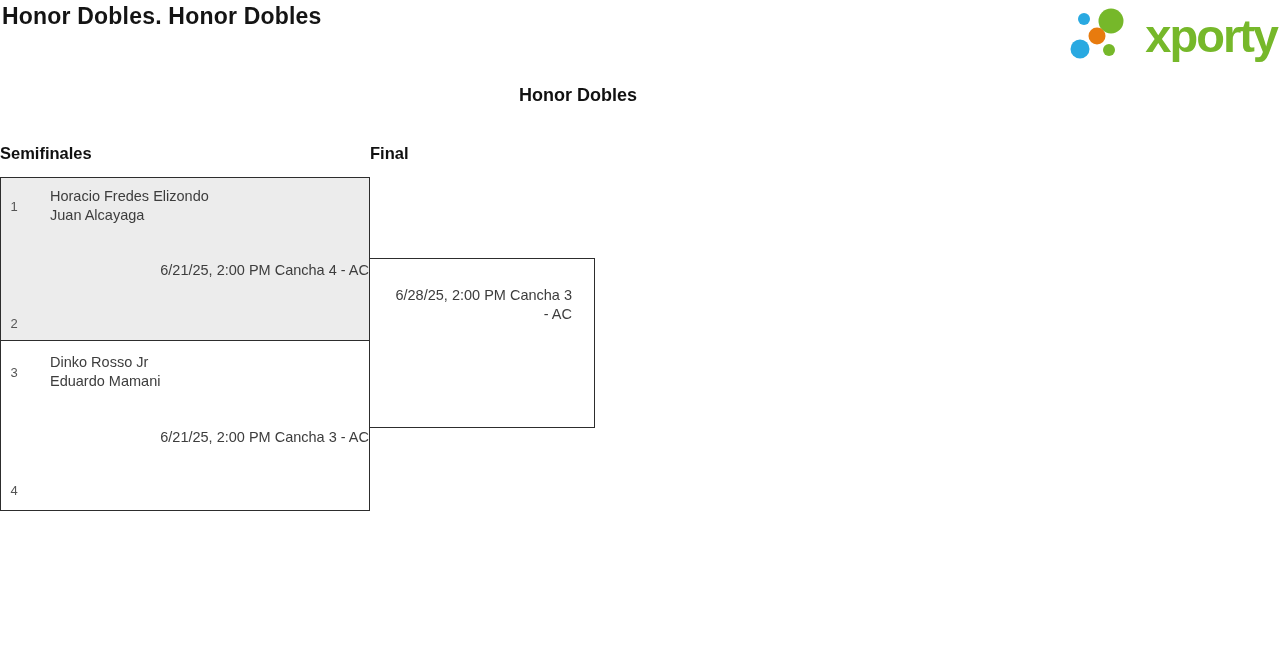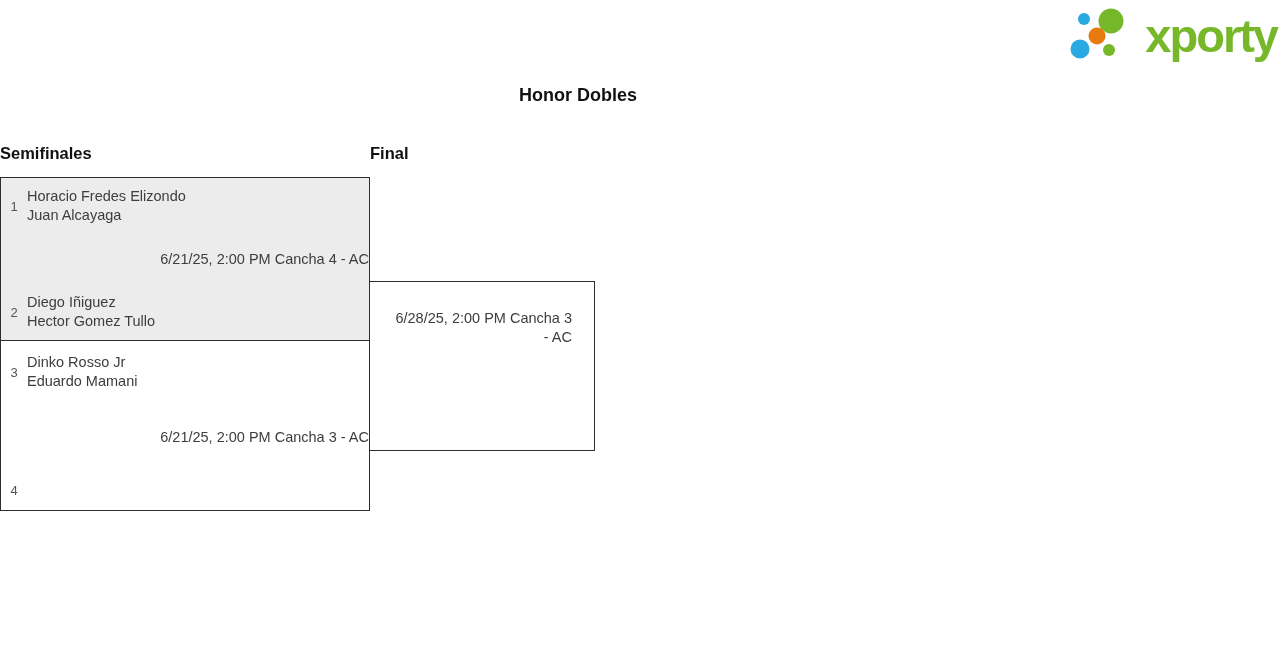--- a/index.html
+++ b/index.html
@@ -46,39 +46,40 @@
     background:#ffffff;
     box-sizing:border-box;
     display:flex; flex-direction:column; justify-content:space-between;
     padding:9px 0;
     cursor:pointer;
   }
   .match.sf1 { left:0; top:177px; width:370px; height:164px; background:#ececec; }
   .match.sf2 { left:0; top:340px; width:370px; height:171px; padding:12px 0; }
   .match.final {
     left:369px; top:258px; width:226px; height:170px;
-    justify-content:flex-start; padding-top:27px;margin-top:23px;
+    justify-content:flex-start; padding-top:27px;
   }
 
   .team { display:flex; align-items:center; }
   .seed {
     width:26px; flex:none; text-align:center;
     font-size:13px; color:#555;
   }
-  .names { font-size:14.5px; line-height:19px; color:#3d3d3d; }
+  .names { font-size:14.5px; line-height:19px; color:#3d3d3d;margin-left:23px; }
 
   .match-info {
     text-align:right; font-size:14.5px; line-height:19px; color:#3d3d3d;
   }
   .match.final .match-info { padding:0 22px; }
 </style>
 </head>
 <body>
 
 <div class="page-header-titles">
+  <div>Honor Dobles. Honor Dobles</div>
 </div>
 
 <div class="logo">
   <span>
     <svg width="60" height="72" viewBox="0 0 60 72" xmlns="http://www.w3.org/2000/svg">
       <circle cx="16" cy="21" r="6" fill="#29a9e1"></circle>
       <circle cx="43" cy="23" r="12.5" fill="#76b82a"></circle>
       <circle cx="29" cy="38" r="8.5" fill="#e87b0e"></circle>
       <circle cx="12" cy="51" r="9.5" fill="#29a9e1"></circle>
       <circle cx="41" cy="52" r="6" fill="#76b82a"></circle>
@@ -96,24 +97,20 @@
   <div class="team">
     <span class="seed">1</span>
     <div class="names">
       <div>Horacio Fredes Elizondo</div>
       <div>Juan Alcayaga</div>
     </div>
   </div>
   <div class="match-info">6/21/25, 2:00 PM Cancha 4 - AC</div>
   <div class="team">
     <span class="seed">2</span>
-    <div class="names">
-      <div>Diego Iñiguez</div>
-      <div>Hector Gomez Tullo</div>
-    </div>
   </div>
 </div>
 
 <div class="match sf2">
   <div class="team">
     <span class="seed">3</span>
     <div class="names">
       <div>Dinko Rosso Jr</div>
       <div>Eduardo Mamani</div>
     </div>

